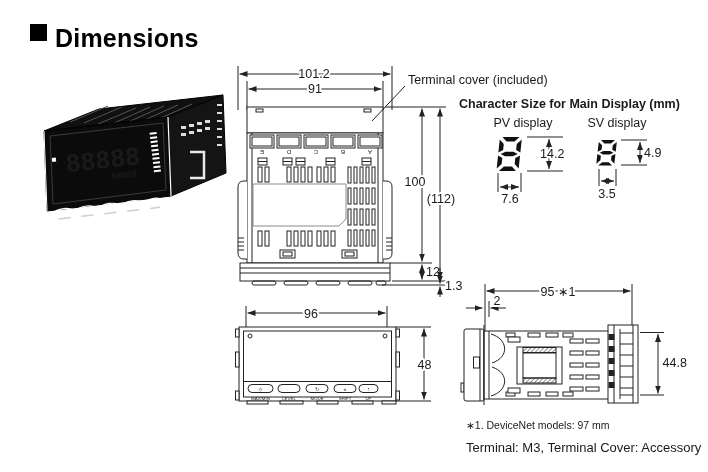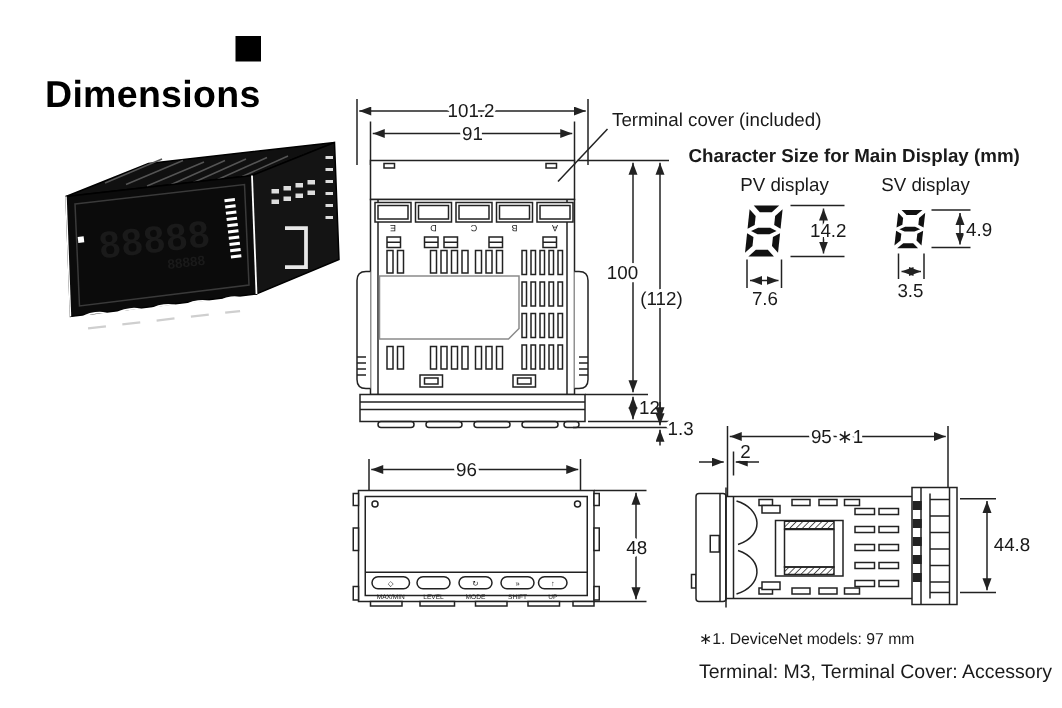--- a/index.html
+++ b/index.html
@@ -1,18 +1,18 @@
 <!DOCTYPE html>
 <html><head>
 <meta charset="utf-8">
 <style>
   html,body{margin:0;padding:0;background:#fff;}
   #canvas{position:relative;width:708px;height:472px;background:#fff;overflow:hidden;
           font-family:"Liberation Sans",sans-serif;}
-  #heading{position:absolute;left:30px;top:24px;display:flex;align-items:flex-end;gap:8px;flex-direction:column;}
+  #heading{position:absolute;left:30px;top:24px;display:flex;align-items:flex-start;gap:8px;}
   #heading .sq{width:17px;height:17px;background:#000;}
   #heading .t{font-size:25px;font-weight:bold;color:#000;letter-spacing:0.2px;}
   svg{position:absolute;left:0;top:0;}
   svg text{font-family:"Liberation Sans",sans-serif;fill:#1a1a1a;}
   .dim{font-size:12.5px;}
   .halo{paint-order:stroke;stroke:#fff;stroke-width:4px;stroke-linejoin:round;}
   .lbl{font-size:12.5px;}
   .ttl{font-size:12.5px;font-weight:bold;}
   .note{font-size:10.5px;}
   .note2{font-size:13px;}

